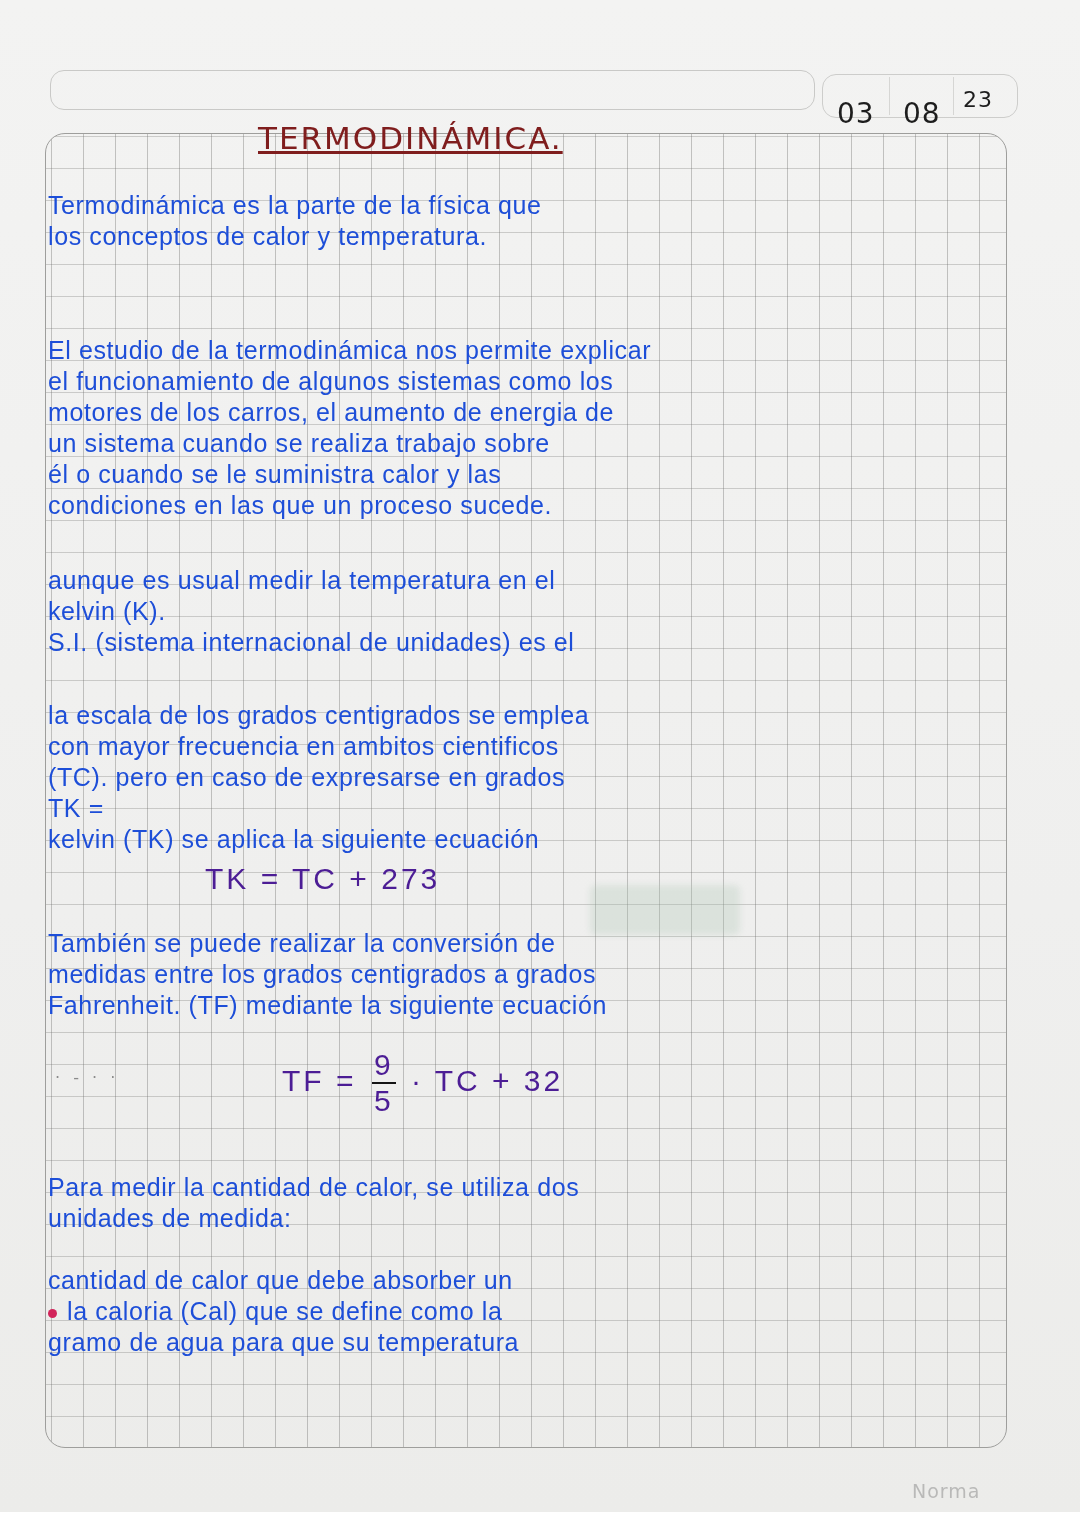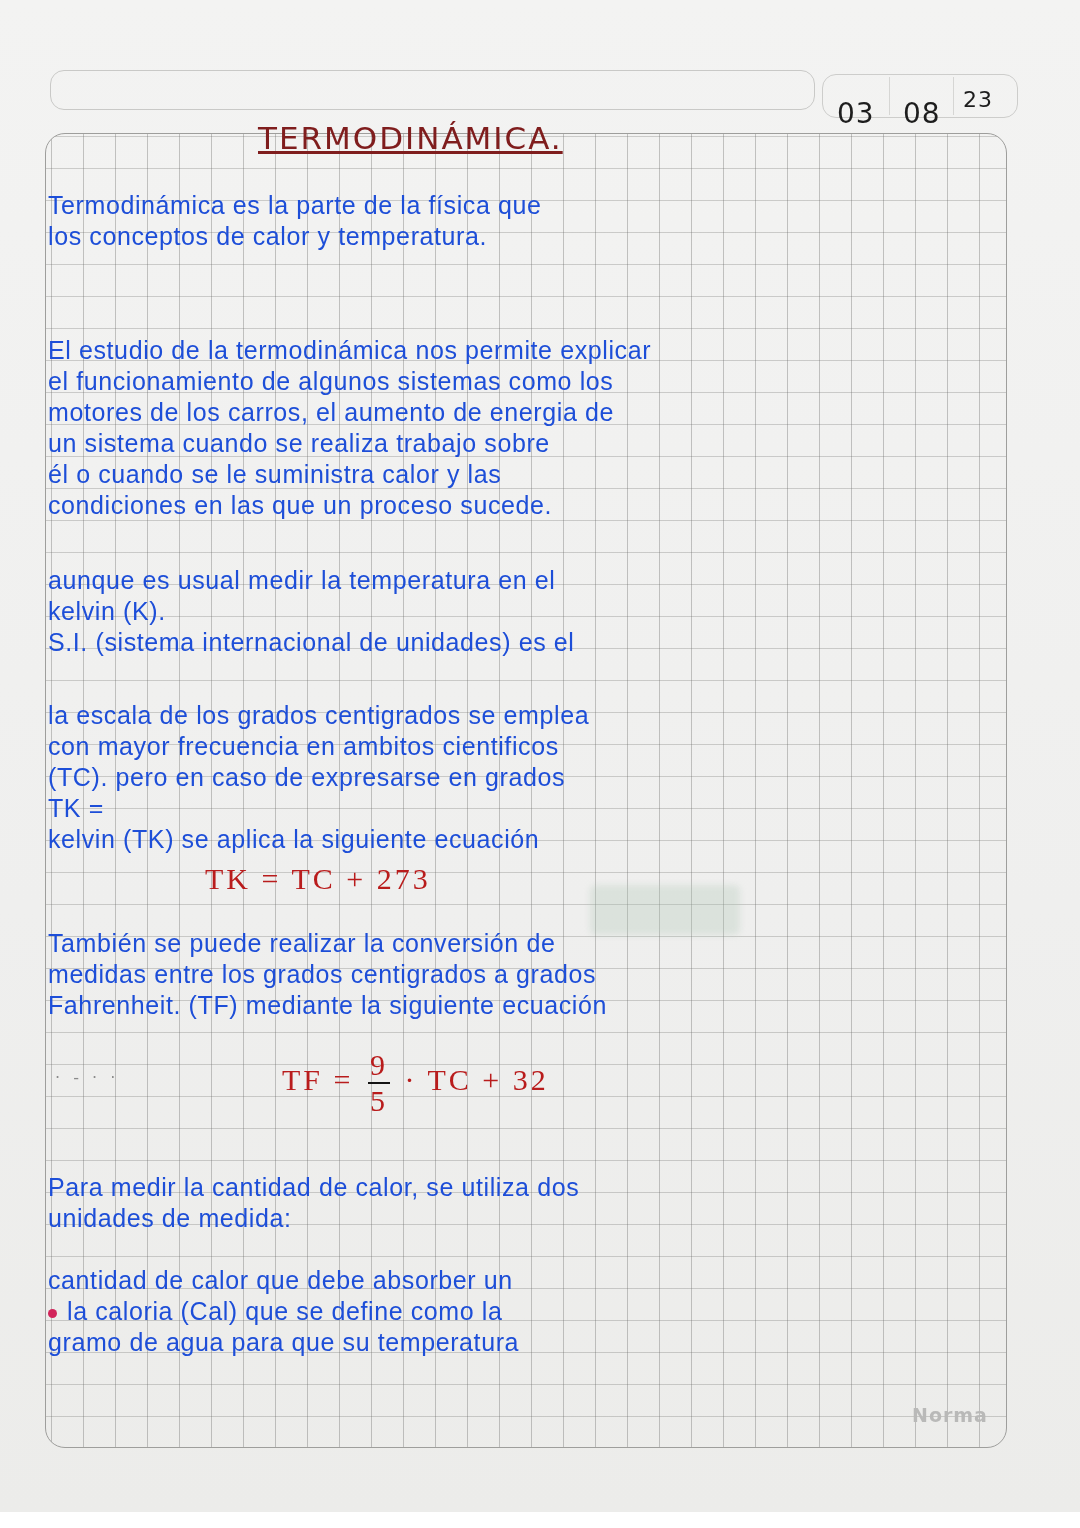--- a/index.html
+++ b/index.html
@@ -48,40 +48,40 @@
       font-family: "DejaVu Sans", sans-serif; font-size: 31px; color: #7f1d1d;
       letter-spacing: 2px; font-weight: normal; text-decoration: underline;
     }
     .para { position: absolute; left: 48px; width: 990px; }
     .line {
       display: block; white-space: nowrap;
       font-family: Liberation Sans, sans-serif; font-size: 25px; color: #1d4ed8;
       height: 31px; line-height: 31px; letter-spacing: 0.6px;
     }
     .equation {
-      position: absolute; font-family: Liberation Serif, serif; color: #b91c1c;
+      position: absolute; font-family: Liberation Sans, sans-serif; color: #4c1d95;
       font-size: 30px; letter-spacing: 3px; white-space: nowrap;
     }
     .frac {
       display: inline-block; vertical-align: middle; text-align: center; margin: 0 4px;
       line-height: 1;
     }
     .frac span { display: block; font-size: 30px; }
     .frac .num { border-bottom: 2px solid #141414; padding: 0 2px 2px 2px; }
     .frac .den { padding-top: 2px; }
     .bullet {
       display: inline-block; width: 9px; height: 9px; border-radius: 50%;
       background: #d2245a; margin-right: 10px; vertical-align: middle;
     }
     .stray {
       position: absolute; left: 55px; top: 1068px; font-size: 16px; color: #8b8b8b; letter-spacing: 4px;
     }
     .brand {
-      position: absolute; left: 912px; top: 1404px; font-family: "DejaVu Sans", sans-serif;
-      font-size: 19px; font-weight: bold; color: #b9b9b8; letter-spacing: 1px;
+      position: absolute; left: 912px; top: 1480px; font-family: "DejaVu Sans", sans-serif;
+      font-size: 19px; font-weight: normal; color: #b9b9b8; letter-spacing: 1px;
     }
   </style>
 </head>
 <body>
 
 <div class="paper"></div>
 <div class="bottom-strip"></div>
 
 <div class="header-box"></div>
 

